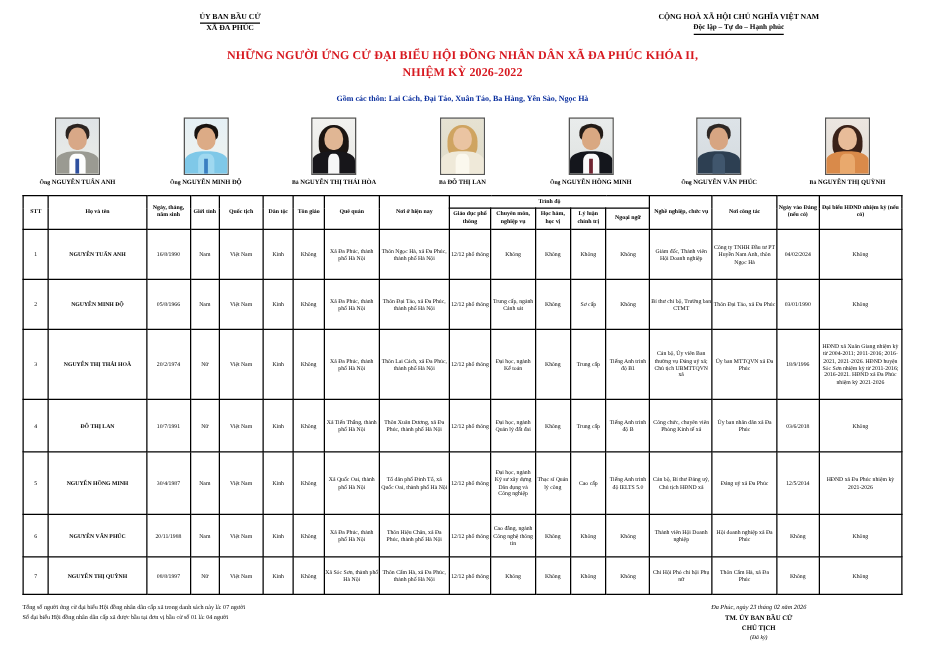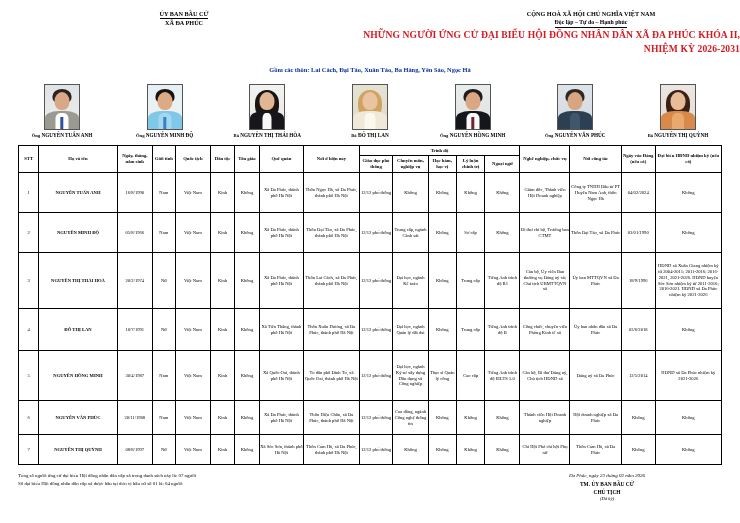--- a/index.html
+++ b/index.html
@@ -24,23 +24,24 @@
     font-size: 6.2px;
     font-weight: bold;
     line-height: 1.35;
   }
   .hdr-left { width: 150px; text-align: center; margin-left: 85px;}
   .hdr-right { width: 250px; text-align: center; }
   .hdr-left .l1 { border-bottom: 0.8px solid #000; display: inline-block; padding-bottom: 0px; }
   .hdr-right .l2 { border-bottom: 0.8px solid #000; display: inline-block; padding-bottom: 0px; font-size:5.8px;}
 
   .title-block {
-    text-align: right;
+    text-align: center;
     color: #d71920;
     font-weight: bold;
+    margin-top: 10px;
     font-size: 9.6px;
     line-height: 1.45;
     letter-spacing: 0.1px;
   }
   .subtitle-block {
     text-align: center;
     color: #0b2f9e;
     font-weight: bold;
     margin-top: 9px;
     font-size: 7.2px;
@@ -148,21 +149,21 @@
     <div>XÃ ĐA PHÚC</div>
   </div>
   <div class="hdr-right">
     <div>CỘNG HOÀ XÃ HỘI CHỦ NGHĨA VIỆT NAM</div>
     <div class="l2">Độc lập – Tự do – Hạnh phúc</div>
   </div>
 </div>
 
 <div class="title-block">
   <div>NHỮNG NGƯỜI ỨNG CỬ ĐẠI BIỂU HỘI ĐỒNG NHÂN DÂN XÃ ĐA PHÚC KHÓA II,</div>
-  <div>NHIỆM KỲ 2026-2031</div>
+  <div>NHIỆM KỲ 2026-2022</div>
 </div>
 
 <div class="subtitle-block">
   <div class="sub2">Gồm các thôn: Lai Cách, Đại Táo, Xuân Táo, Ba Hàng, Yên Sào, Ngọc Hà</div>
 </div>
 
 <div class="photo-strip">
   <div class="cand">
     <div class="cand-photo">
       <div class="p-bg" style="background:linear-gradient(#dfe3e6,#eceee8)"></div>

